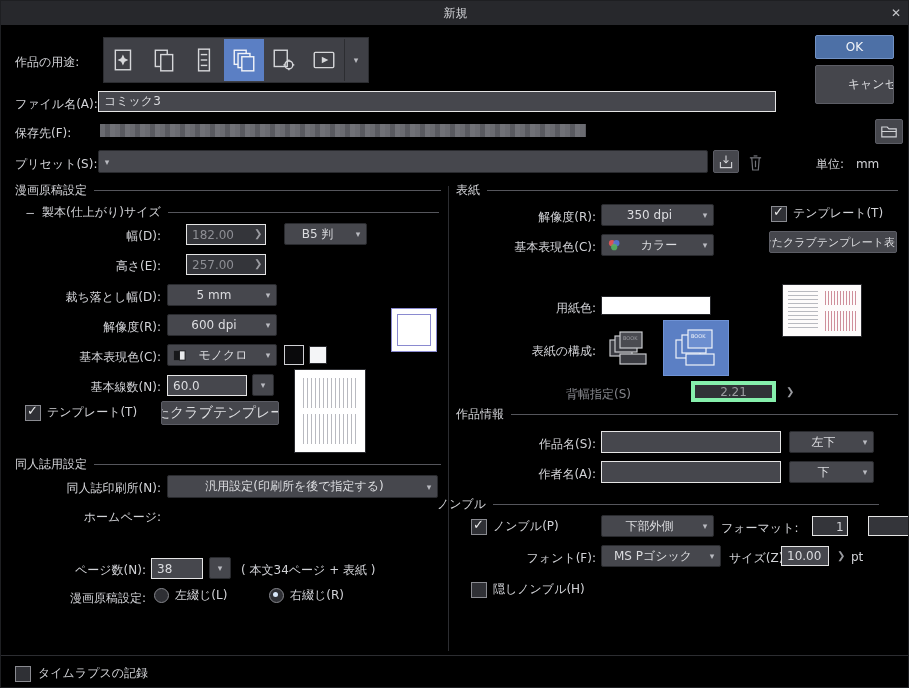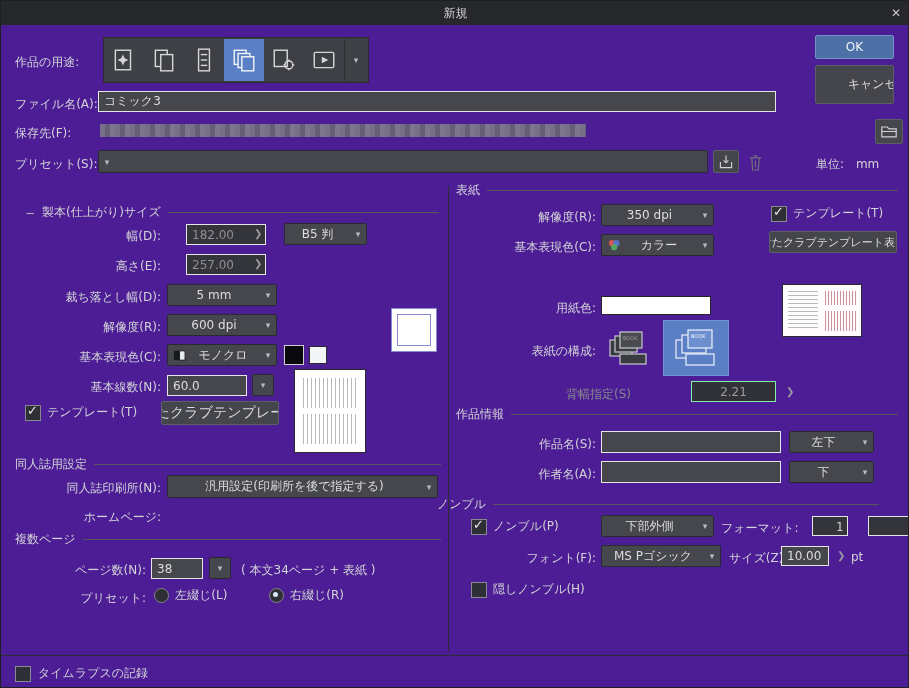--- a/index.html
+++ b/index.html
@@ -1,16 +1,16 @@
 <!DOCTYPE html>
 <html><head>
 <meta charset="utf-8">
 <style>
   html,body{margin:0;padding:0;background:#222;}
-  #dlg{position:relative;width:909px;height:688px;background:#4c1d95;font-family:"DejaVu Sans","Liberation Sans",sans-serif;font-size:12px;color:#d2d3d7;border:1px solid #1e1f22;box-sizing:border-box;overflow:hidden;}
+  #dlg{position:relative;width:909px;height:688px;background:#000000;font-family:"DejaVu Sans","Liberation Sans",sans-serif;font-size:12px;color:#d2d3d7;border:1px solid #1e1f22;box-sizing:border-box;overflow:hidden;}
   .abs{position:absolute;box-sizing:border-box;}
   .lbl{color:#d2d3d7;white-space:nowrap;}
   .rlbl{text-align:right;}
   .dis-lbl{color:#85868c;}
   .inp{background:#46474d;border:1px solid #e5e5e5;color:#dcdde0;font:12px "DejaVu Sans","Liberation Sans",sans-serif;padding:0 5px;box-sizing:border-box;outline:none;}
   .inp.dis{background:#34353a;color:#8e8f95;margin-left:19px;}
   .dd{display:flex;align-items:center;background:#46474d;border:1px solid #292a2e;border-radius:2px;color:#dcdde0;cursor:default;}
   .dd .txt{flex:1;text-align:center;white-space:nowrap;overflow:hidden;}
   .dd .ar{width:16px;text-align:center;color:#b9bac0;font-size:9px;flex:0 0 16px;}
   .btn{display:flex;align-items:center;justify-content:center;background:#45464c;border:1px solid #5c5d65;border-radius:2px;color:#dcdde0;white-space:nowrap;overflow:hidden;}
@@ -141,20 +141,24 @@
           <path d="M4 4l1 13h6l1-13"></path>
           <line x1="8" y1="7" x2="8" y2="14"></line>
         </svg>
       </span>
   </div>
   <div class="abs lbl" style="left:815px;top:155px;">
     <span>単位:</span>
     <span style="margin-left:8px;">mm</span>
   </div>
 
+  <div class="abs ghead" style="left:14px;top:181px;width:426px;">
+    <span>漫画原稿設定</span>
+      <div class="ln"></div>
+  </div>
 
   <div class="abs ghead" style="left:24px;top:203px;width:414px;">
     <span style="color:#b9bac0;">−</span>
     <span>製本(仕上がり)サイズ</span>
       <div class="ln"></div>
   </div>
 
   <div class="abs lbl rlbl" style="left:60px;top:227px;width:100px;">幅(D):</div>
   <input class="abs inp dis" style="left: 166px; top: 223px; width: 80px; height: 21px;" value="182.00">
   <span class="abs chev" style="left:253px;top:227px;">❯</span>
@@ -218,32 +222,28 @@
     <span>同人誌用設定</span>
       <div class="ln"></div>
   </div>
   <div class="abs lbl rlbl" style="left:30px;top:479px;width:130px;">同人誌印刷所(N):</div>
   <div class="abs dd" style="left:166px;top:474px;width:271px;height:23px;">
     <span class="txt">汎用設定(印刷所を後で指定する)</span>
     <span class="ar">▾</span>
   </div>
   <div class="abs lbl rlbl" style="left:40px;top:508px;width:120px;">ホームページ:</div>
 
-  <div class="abs ghead" style="left:14px;top:530px;width:426px;">
-    <span>複数ページ</span>
-      <div class="ln"></div>
-  </div>
   <div class="abs lbl rlbl" style="left:40px;top:561px;width:105px;">ページ数(N):</div>
   <input class="abs inp" style="left: 150px; top: 557px; width: 52px; height: 21px;" value="38">
   <div class="abs dd" style="left:208px;top:556px;width:22px;height:22px;">
     <span class="ar" style="width:100%;flex:1;">▾</span>
   </div>
   <div class="abs lbl" style="left:240px;top:561px;">( 本文34ページ + 表紙 )</div>
 
-  <div class="abs lbl rlbl" style="left:40px;top:589px;width:105px;">プリセット:</div>
+  <div class="abs lbl rlbl" style="left:40px;top:589px;width:105px;">漫画原稿設定:</div>
   <div class="abs" style="left:153px;top:586px;display:flex;align-items:center;gap:6px;">
     <span class="radio"></span>
     <span class="lbl">左綴じ(L)</span>
   </div>
   <div class="abs" style="left:268px;top:586px;display:flex;align-items:center;gap:6px;">
     <span class="radio sel"></span>
     <span class="lbl">右綴じ(R)</span>
   </div>
 
   <div class="abs" style="left:447px;top:185px;width:1px;height:465px;background:#2c2d31;"></div>
@@ -304,21 +304,21 @@
           <rect x="6" y="14" width="24" height="18" fill="#5b7fc4"></rect>
           <rect x="12" y="9" width="24" height="18" fill="#5b7fc4"></rect>
           <rect x="18" y="4" width="24" height="18" fill="#6d8fd0"></rect>
           <text x="21" y="12" font-size="5" fill="#eef2f9" stroke="none">BOOK</text>
           <rect x="16" y="28" width="28" height="11" fill="#5b7fc4"></rect>
         </svg>
       </span>
   </div>
 
   <div class="abs dis-lbl" style="left:565px;top:385px;">背幅指定(S)</div>
-  <div class="abs" style="left:690px;top:380px;width:85px;height:21px;background:#313237;border:1px solid #86efac;color:#9b9ca1;display:flex;align-items:center;justify-content:center;">2.21</div>
+  <div class="abs" style="left:690px;top:380px;width:85px;height:21px;background:#313237;border:4px solid #86efac;color:#9b9ca1;display:flex;align-items:center;justify-content:center;">2.21</div>
   <span class="abs chev" style="left:785px;top:385px;">❯</span>
 
   <div class="abs ghead" style="left:455px;top:405px;width:442px;">
     <span>作品情報</span>
       <div class="ln"></div>
   </div>
   <div class="abs lbl rlbl" style="left:495px;top:435px;width:100px;">作品名(S):</div>
   <input class="abs inp" style="left: 600px; top: 430px; width: 180px; height: 22px;">
   <div class="abs dd" style="left:788px;top:430px;width:85px;height:22px;">
     <span class="txt">左下</span>

